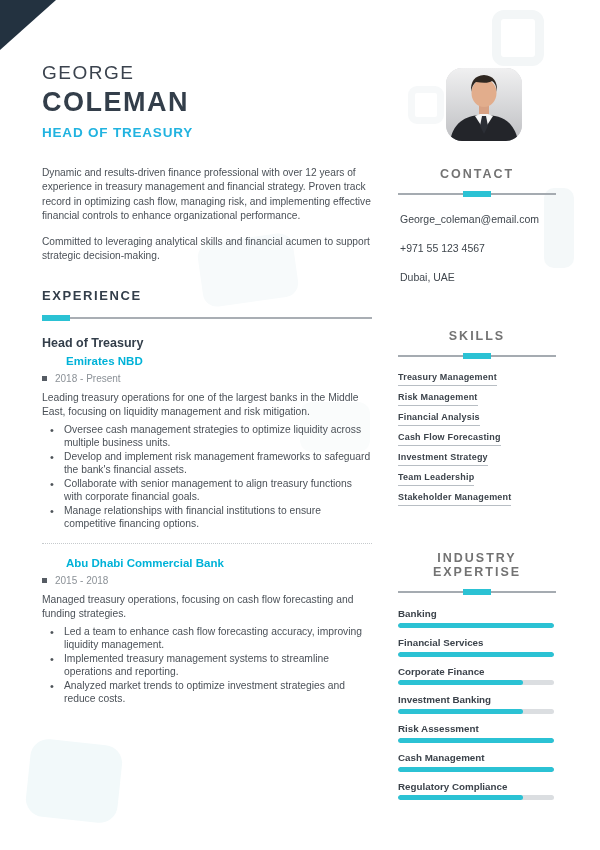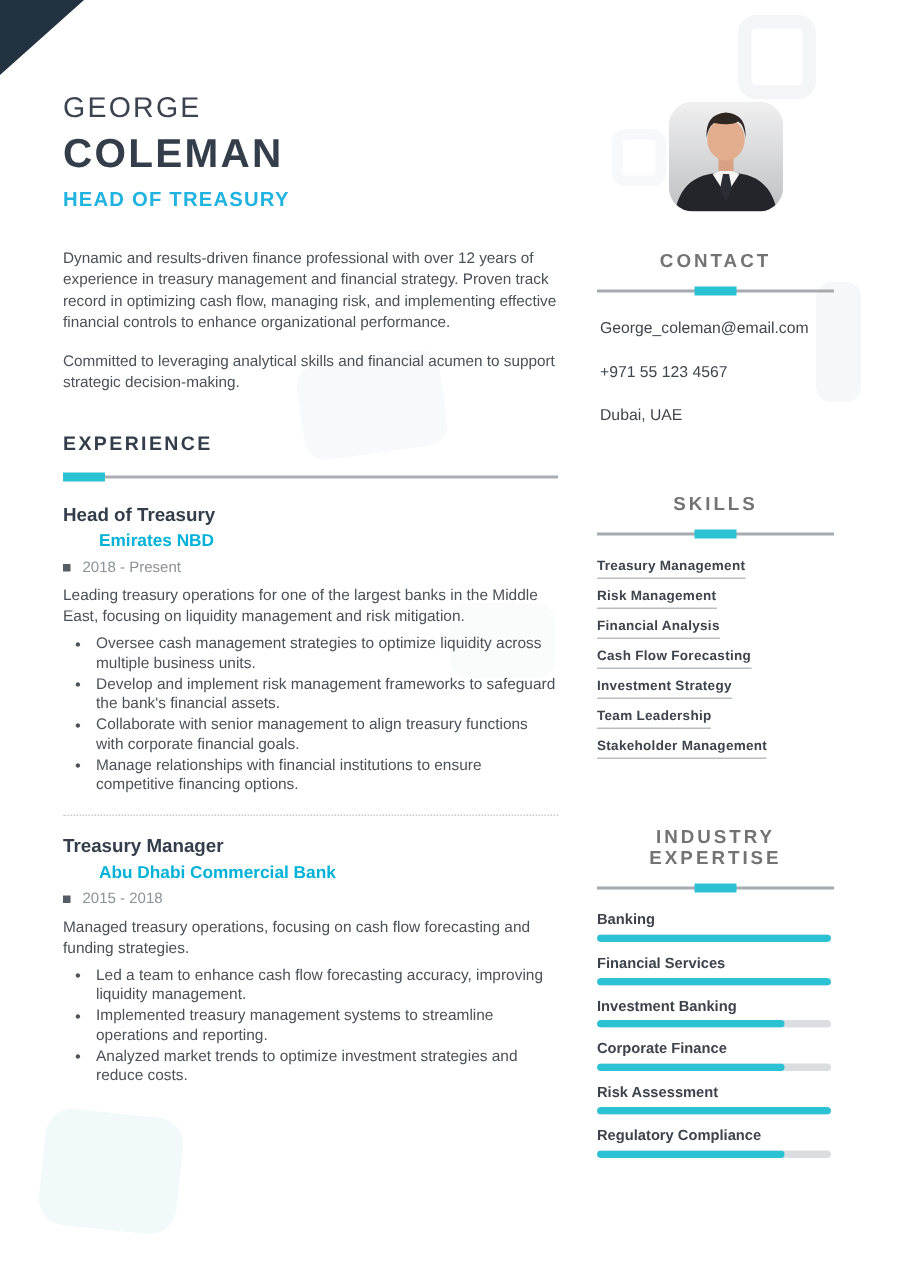--- a/index.html
+++ b/index.html
@@ -135,21 +135,20 @@
           <li>Oversee cash management strategies to optimize liquidity across multiple business units.</li>
           <li>Develop and implement risk management frameworks to safeguard the bank's financial assets.</li>
           <li>Collaborate with senior management to align treasury functions with corporate financial goals.</li>
           <li>Manage relationships with financial institutions to ensure competitive financing options.</li>
         </ul>
       </div>
 
       <div class="job-divider"></div>
 
       <div class="job">
-        <div class="job-title">Treasury Manager</div>
         <div class="job-company">Abu Dhabi Commercial Bank</div>
         <div class="job-period">
           <span class="period-square"></span>
           <span>2015 - 2018</span>
         </div>
         <div class="job-summary">Managed treasury operations, focusing on cash flow forecasting and funding strategies.</div>
         <ul class="job-bullets">
           <li>Led a team to enhance cash flow forecasting accuracy, improving liquidity management.</li>
           <li>Implemented treasury management systems to streamline operations and reporting.</li>
           <li>Analyzed market trends to optimize investment strategies and reduce costs.</li>
@@ -221,33 +220,39 @@
               <div class="bar-fill" style="width: 100%;"></div>
             </div>
         </div>
         <div class="industry-item">
           <div class="industry-label">Financial Services</div>
           <div class="bar-track">
               <div class="bar-fill" style="width: 100%;"></div>
             </div>
         </div>
         <div class="industry-item">
+          <div class="industry-label">Corporate Finance</div>
+          <div class="bar-track">
+              <div class="bar-fill" style="width: 80%;"></div>
+            </div>
+        </div>
+        <div class="industry-item">
           <div class="industry-label">Investment Banking</div>
           <div class="bar-track">
               <div class="bar-fill" style="width: 80%;"></div>
             </div>
         </div>
         <div class="industry-item">
-          <div class="industry-label">Corporate Finance</div>
-          <div class="bar-track">
-              <div class="bar-fill" style="width: 80%;"></div>
-            </div>
-        </div>
-        <div class="industry-item">
           <div class="industry-label">Risk Assessment</div>
+          <div class="bar-track">
+              <div class="bar-fill" style="width: 100%;"></div>
+            </div>
+        </div>
+        <div class="industry-item">
+          <div class="industry-label">Cash Management</div>
           <div class="bar-track">
               <div class="bar-fill" style="width: 100%;"></div>
             </div>
         </div>
         <div class="industry-item">
           <div class="industry-label">Regulatory Compliance</div>
           <div class="bar-track">
               <div class="bar-fill" style="width: 80%;"></div>
             </div>
         </div>

